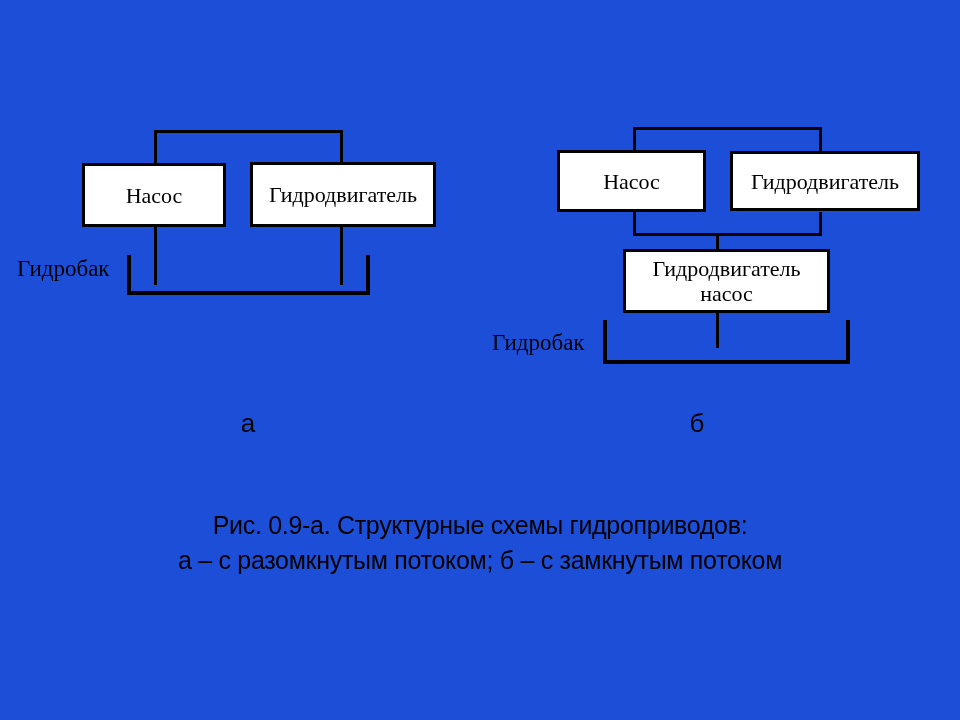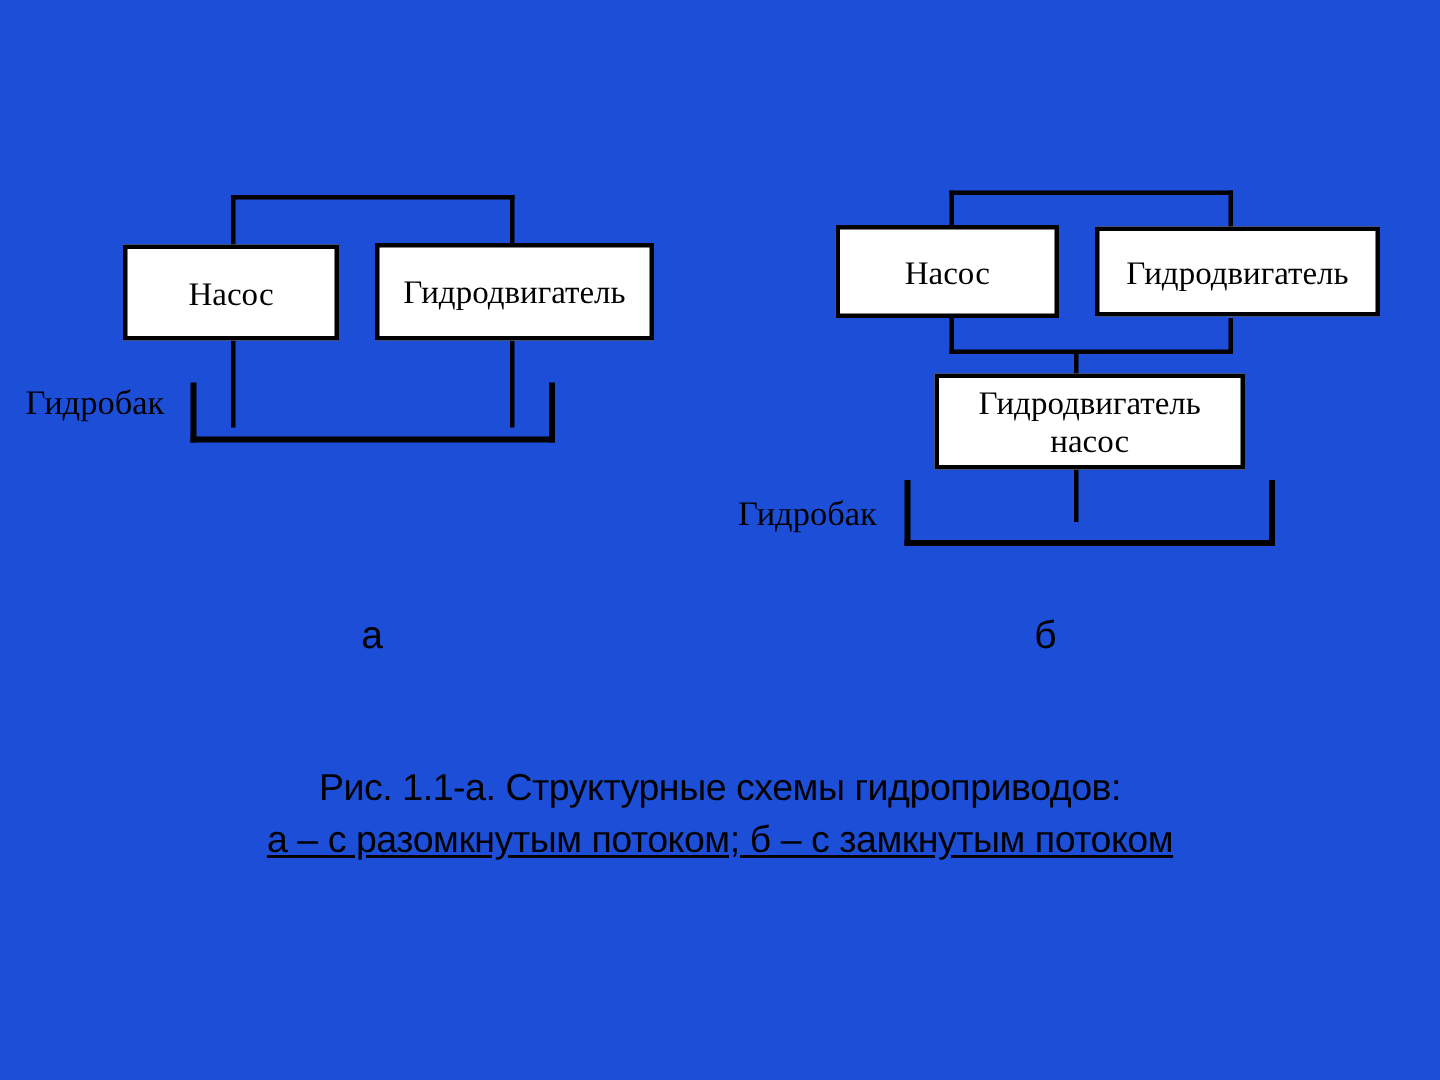--- a/index.html
+++ b/index.html
@@ -88,21 +88,21 @@
   #bracket-b2   { left: 633px; top: 212px; width: 189px; height: 24px; }
   #stem-b       { left: 716px; top: 234px; height: 16px; }
   #box-aux-b    { left: 623px; top: 249px; width: 207px; height: 64px; padding: 2px 2px; }
   #pipe-b       { left: 716px; top: 313px; height: 35px; }
   #tank-b       { left: 603px; top: 320px; width: 247px; height: 44px; }
   #tank-label-b { left: 492px; top: 330px; }
   #sublabel-b   { left: 677px; top: 408px; }
 
   
   #caption-line-1 { top: 510px; }
-  #caption-line-2 { top: 545px; text-decoration: underline; }
+  #caption-line-2 { top: 545px; }
 </style>
 </head>
 <body>
 
 <div class="stage">
 
   <div class="layer">
     <div class="bracket-top" id="bracket-a"></div>
     <div class="box" id="box-pump-a">
       <span>Насос</span>
@@ -130,17 +130,17 @@
     <div class="box" id="box-aux-b">
       <span>Гидродвигатель насос</span>
     </div>
     <div class="vline" id="pipe-b"></div>
     <div class="tank" id="tank-b"></div>
     <div class="tank-label" id="tank-label-b">Гидробак</div>
     <div class="sublabel" id="sublabel-b">б</div>
   </div>
 
   <div class="layer">
-    <div class="caption-line" id="caption-line-1">Рис. 1.1-а. Структурные схемы гидроприводов:</div>
+    <div class="caption-line" id="caption-line-1">Рис. 0.9-а. Структурные схемы гидроприводов:</div>
     <div class="caption-line" id="caption-line-2">а – с разомкнутым потоком; б – с замкнутым потоком</div>
   </div>
 
 </div>
 
 </body></html>

